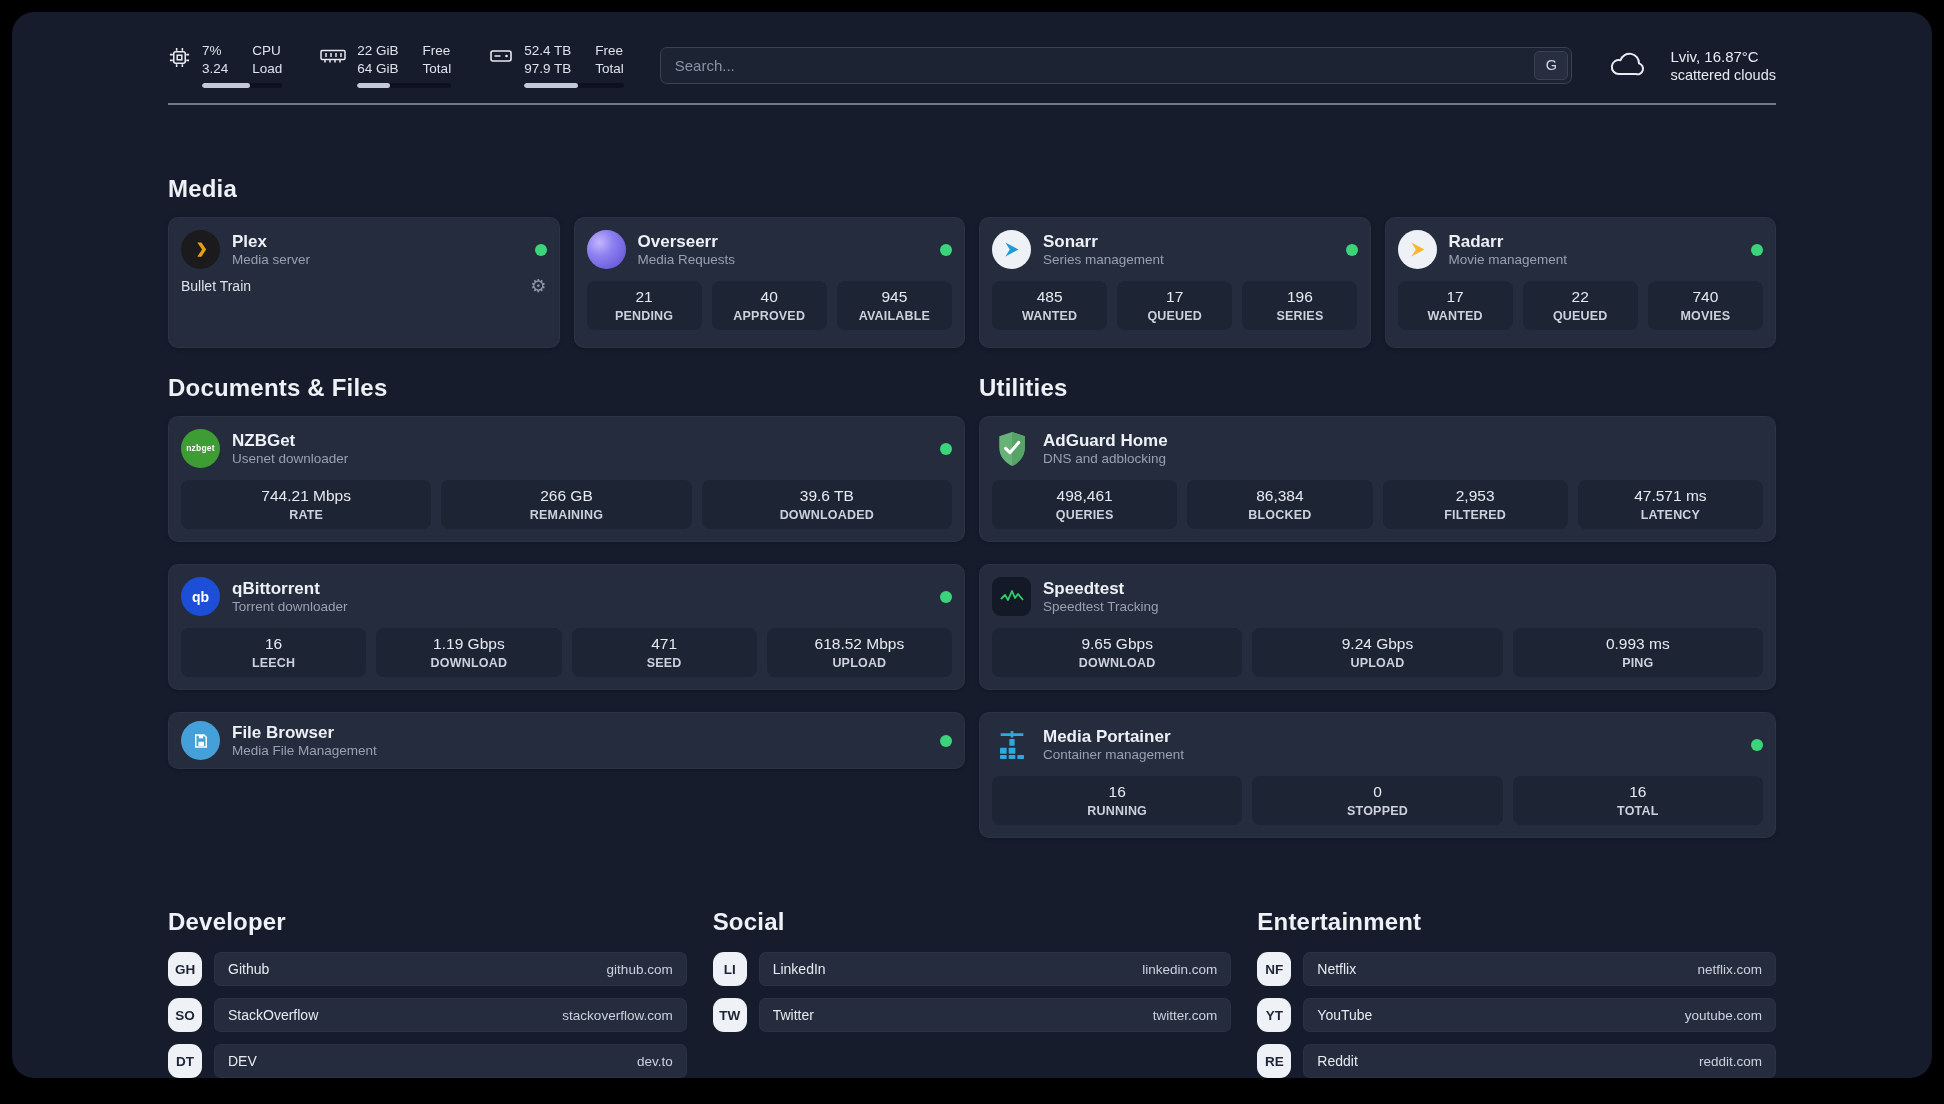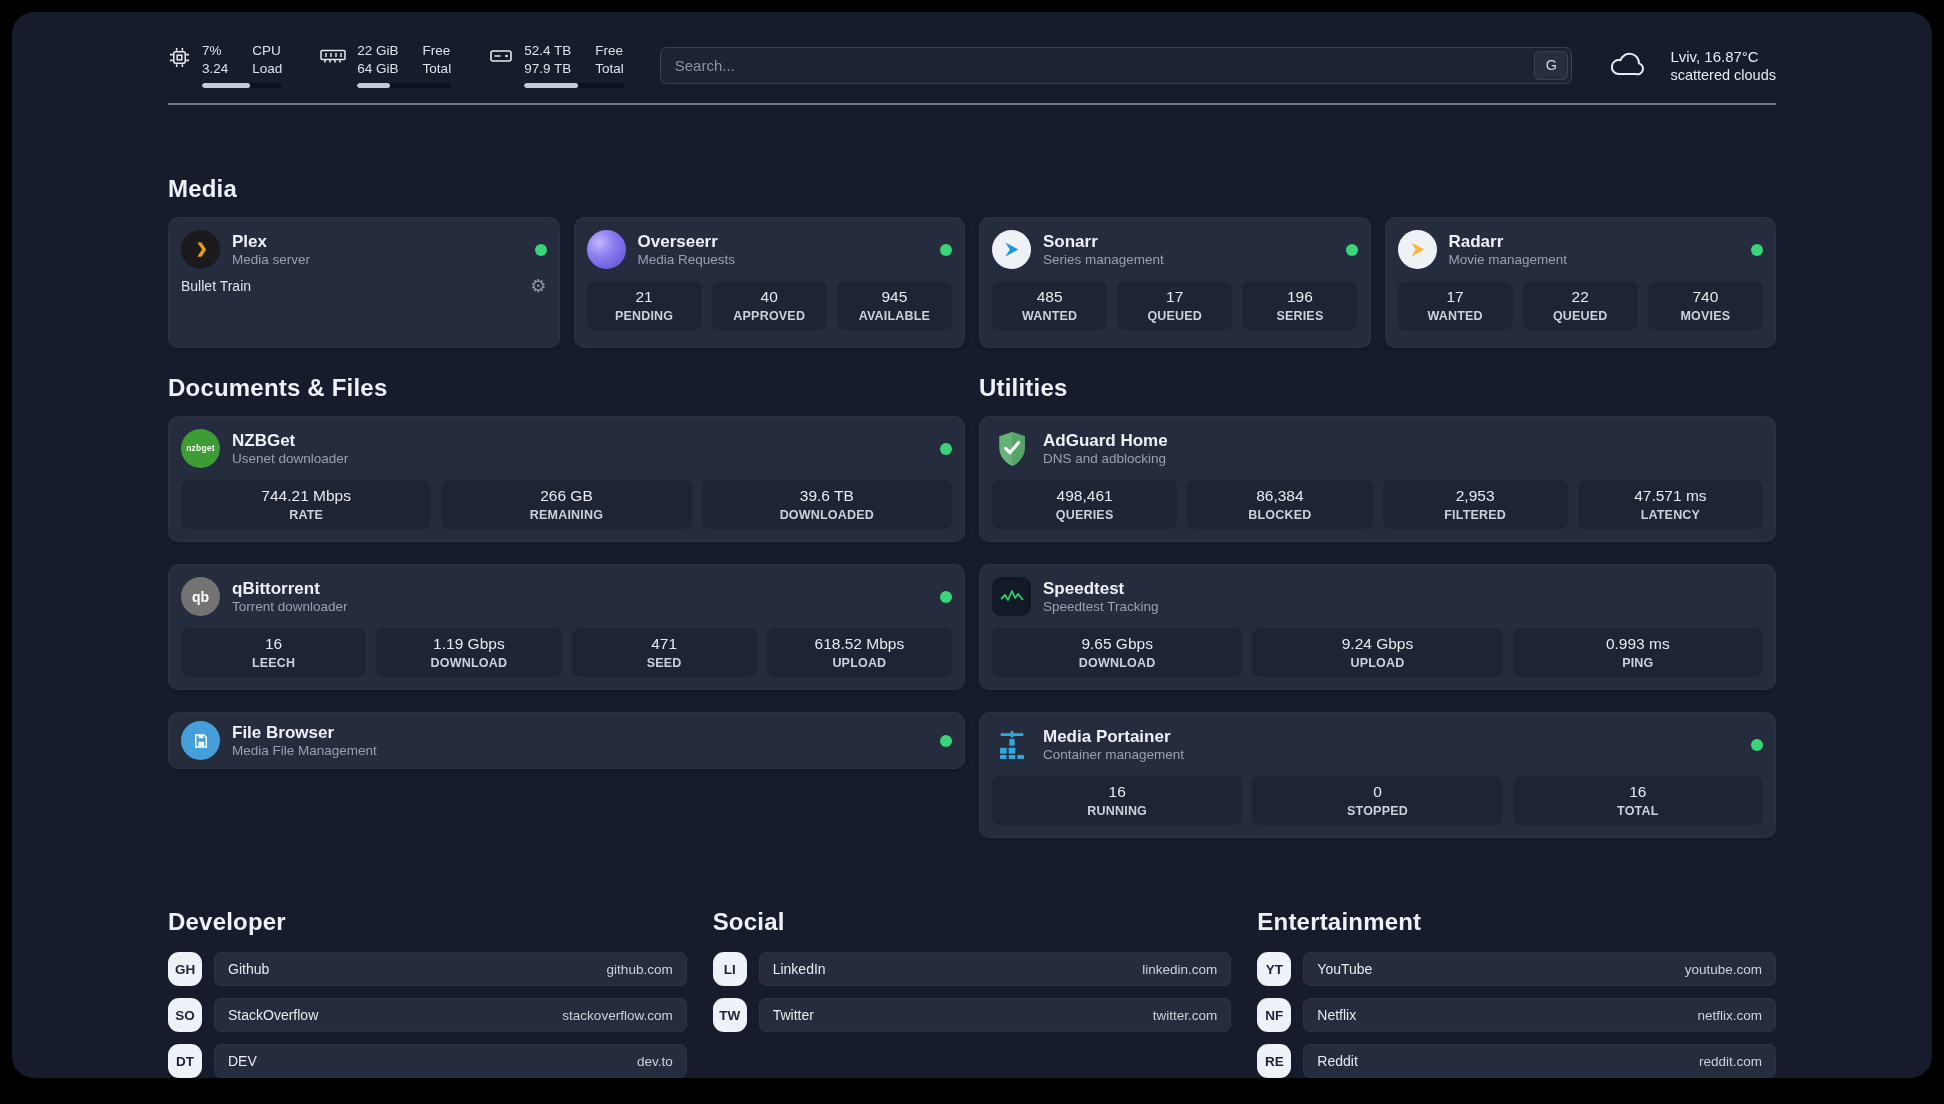--- a/index.html
+++ b/index.html
@@ -307,21 +307,21 @@
               </div>
               <div class="stat">
                 <span class="stat-v">39.6 TB</span>
                 <span class="stat-l">DOWNLOADED</span>
               </div>
             </div>
           </div>
 
           <div class="card">
             <div class="chead">
-              <span class="app-icon" style="background:#737373">
+              <span class="app-icon" style="background:#1d4ed8">
                 <span class="icon-txt-md">qb</span>
               </span>
               <div class="ctitles">
                 <span class="cname">qBittorrent</span>
                 <span class="csub">Torrent downloader</span>
               </div>
               <span class="dot"></span>
             </div>
             <div class="stats cols4">
               <div class="stat">
@@ -514,31 +514,31 @@
               <span class="bm-host">twitter.com</span>
             </span>
           </div>
         </div>
       </div>
 
       <div class="bm-col">
         <h2 class="sec-title">Entertainment</h2>
         <div class="bm-list">
           <div class="bm-row">
+            <span class="bm-abbr">NF</span>
+            <span class="bm-pill">
+              <span class="bm-name">Netflix</span>
+              <span class="bm-host">netflix.com</span>
+            </span>
+          </div>
+          <div class="bm-row">
             <span class="bm-abbr">YT</span>
             <span class="bm-pill">
               <span class="bm-name">YouTube</span>
               <span class="bm-host">youtube.com</span>
-            </span>
-          </div>
-          <div class="bm-row">
-            <span class="bm-abbr">NF</span>
-            <span class="bm-pill">
-              <span class="bm-name">Netflix</span>
-              <span class="bm-host">netflix.com</span>
             </span>
           </div>
           <div class="bm-row">
             <span class="bm-abbr">RE</span>
             <span class="bm-pill">
               <span class="bm-name">Reddit</span>
               <span class="bm-host">reddit.com</span>
             </span>
           </div>
         </div>

